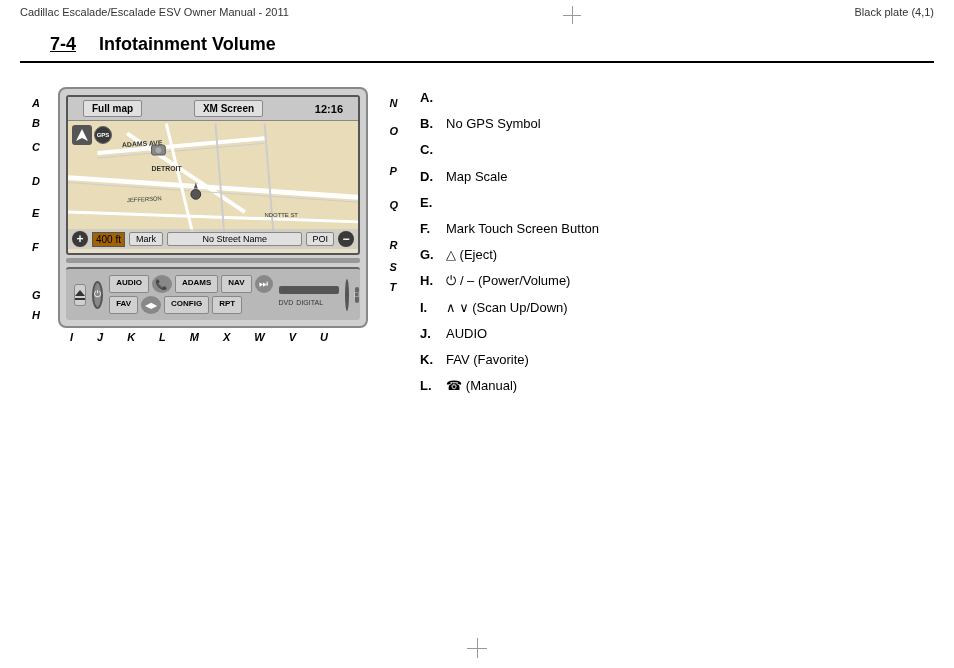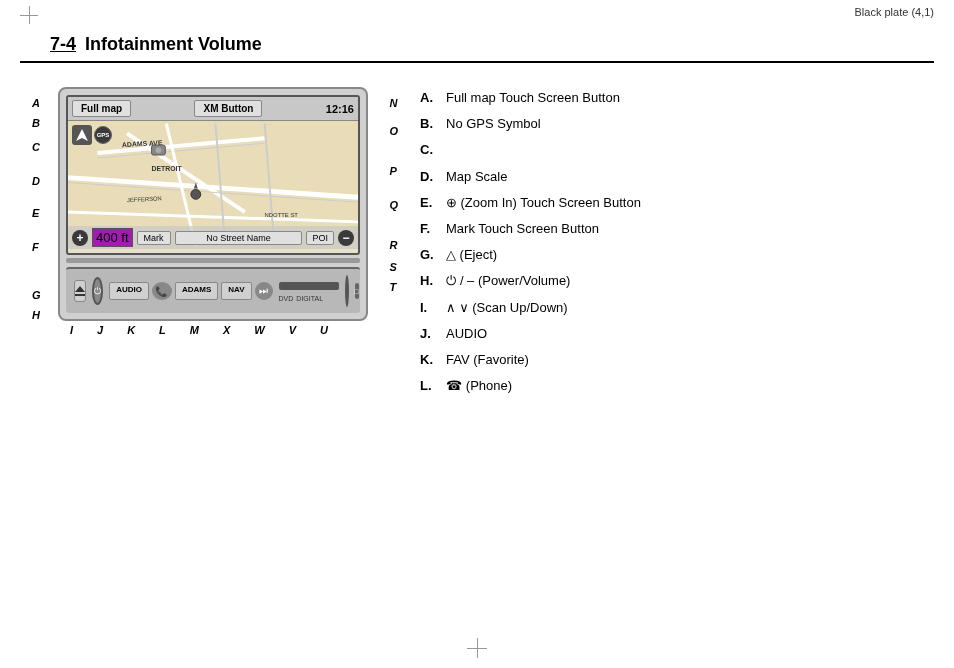--- a/index.html
+++ b/index.html
@@ -89,21 +89,21 @@
       overflow: hidden;
     }
 
     
     .screen-toolbar {
       display: flex;
       justify-content: space-between;
       align-items: center;
       background: #c8c8c8;
       border-bottom: 1px solid #888;
-      padding: 3px 4px;
+      padding: 3px 15px;
     }
     .toolbar-btn {
       background: #e0e0e0;
       border: 1px solid #888;
       border-radius: 2px;
       padding: 2px 8px;
       font-size: 10px;
       font-weight: bold;
     }
     .toolbar-time {
@@ -155,22 +155,22 @@
       bottom: 0;
       left: 0;
       right: 0;
       display: flex;
       align-items: center;
       padding: 2px 4px;
       background: rgba(200,200,200,0.7);
       gap: 4px;
     }
     .map-scale {
-      font-size: 13px;
-      background: #a21caf;
+      font-size: 10px;
+      background: #a16207;
       border: 1px solid #555;
       padding: 1px 3px;
     }
     .zoom-btn {
       width: 16px;
       height: 16px;
       border-radius: 50%;
       background: #3a3a3a;
       display: flex;
       align-items: center;
@@ -357,33 +357,34 @@
 
     .diagram-wrapper {
       position: relative;
       width: 370px;
     }
   </style>
 </head>
 <body>
 
 <div class="page-header">
+  <span class="header-left">Cadillac Escalade/Escalade ESV  Owner Manual - 2011</span>
   <div class="header-center">
     <div class="header-crosshair"></div>
   </div>
   <div class="header-right">
     <span class="black-plate-label">
       <span>Black plate</span>&nbsp;<span>(4,1)</span>
     </span>
   </div>
 </div>
 
 <div style="padding: 10px 20px 6px 30px; border-bottom: 2px solid #000; margin: 0 20px;">
   <h1 style="font-size:18px; font-weight:bold;">
-    <span style="margin-right:4px;text-decoration:underline;">7-4</span>
+    <span style="margin-right:18px;text-decoration:underline;">7-4</span>
     <span>Infotainment Volume</span>
   </h1>
 </div>
 
 <div class="main-content">
 
   <div class="diagram-wrapper">
 
     <div style="position:absolute; left:2px; top:18px; display:flex; flex-direction:column; gap:0px; font-weight:bold; font-style:italic; font-size:11px;">
       <span style="margin-bottom:8px;">A</span>
@@ -395,21 +396,21 @@
       <span style="margin-bottom:8px;">G</span>
       <span>H</span>
     </div>
 
     <div class="device-outer" style="margin-left:28px; margin-top:8px;">
 
       <div class="screen-section">
 
         <div class="screen-toolbar">
           <div class="toolbar-btn">Full map</div>
-          <div class="toolbar-btn">XM Button</div>
+          <div class="toolbar-btn">XM Screen</div>
           <div class="toolbar-time">12:16</div>
         </div>
 
         <div class="map-content">
 
           <svg class="map-svg" viewBox="0 0 295 125">
 
             <rect width="295" height="125" fill="#e8ddb8"></rect>
 
             <line x1="30" y1="30" x2="200" y2="15" stroke="#fff" stroke-width="4"></line>
@@ -468,20 +469,28 @@
         <div class="control-buttons-row">
           <div class="ctrl-row">
             <div class="ctrl-btn">AUDIO</div>
             <div style="width:20px; height:18px; background:#888; border-radius:50%; display:flex; align-items:center; justify-content:center;">
               <span style="color:white; font-size:10px;">📞</span>
             </div>
             <div class="ctrl-btn">ADAMS</div>
             <div class="ctrl-btn">NAV</div>
             <div style="width:18px; height:18px; background:#888; border-radius:50%; display:flex; align-items:center; justify-content:center; font-size:10px; color:white;">⏭</div>
           </div>
+          <div class="ctrl-row">
+            <div class="ctrl-btn">FAV</div>
+            <div style="width:20px; height:18px; background:#888; border-radius:50%; display:flex; align-items:center; justify-content:center;">
+              <span style="color:white; font-size:8px;">◀▶</span>
+            </div>
+            <div class="ctrl-btn">CONFIG</div>
+            <div class="ctrl-btn">RPT</div>
+          </div>
         </div>
 
         <div style="display:flex; flex-direction:column; gap:3px;">
           <div class="slot-area"></div>
           <div style="display:flex; gap:3px; align-items:center;">
             <span style="font-size:7px; color:#333;">DVD</span>
             <span style="font-size:7px; color:#333;">DIGITAL</span>
           </div>
         </div>
 
@@ -513,36 +522,34 @@
       <span>W</span>
       <span>V</span>
       <span>U</span>
     </div>
 
   </div>
 
   <div class="reference-list">
     <div class="ref-item">
       <span class="ref-letter">A.</span>
-      <span class="ref-text">Full map Touch Screen Button</span>
     </div>
     <div class="ref-item">
       <span class="ref-letter">B.</span>
       <span class="ref-text">No GPS Symbol</span>
     </div>
     <div class="ref-item">
       <span class="ref-letter">C.</span>
     </div>
     <div class="ref-item">
       <span class="ref-letter">D.</span>
       <span class="ref-text">Map Scale</span>
     </div>
     <div class="ref-item">
       <span class="ref-letter">E.</span>
-      <span class="ref-text">⊕ (Zoom In) Touch Screen Button</span>
     </div>
     <div class="ref-item">
       <span class="ref-letter">F.</span>
       <span class="ref-text">Mark Touch Screen Button</span>
     </div>
     <div class="ref-item">
       <span class="ref-letter">G.</span>
       <span class="ref-text">△ (Eject)</span>
     </div>
     <div class="ref-item">
@@ -556,21 +563,21 @@
     <div class="ref-item">
       <span class="ref-letter">J.</span>
       <span class="ref-text">AUDIO</span>
     </div>
     <div class="ref-item">
       <span class="ref-letter">K.</span>
       <span class="ref-text">FAV (Favorite)</span>
     </div>
     <div class="ref-item">
       <span class="ref-letter">L.</span>
-      <span class="ref-text">☎ (Phone)</span>
+      <span class="ref-text">☎ (Manual)</span>
     </div>
   </div>
 
 </div>
 
 <div class="page-footer">
   <div class="footer-crosshair"></div>
 </div>
 
 </body></html>

